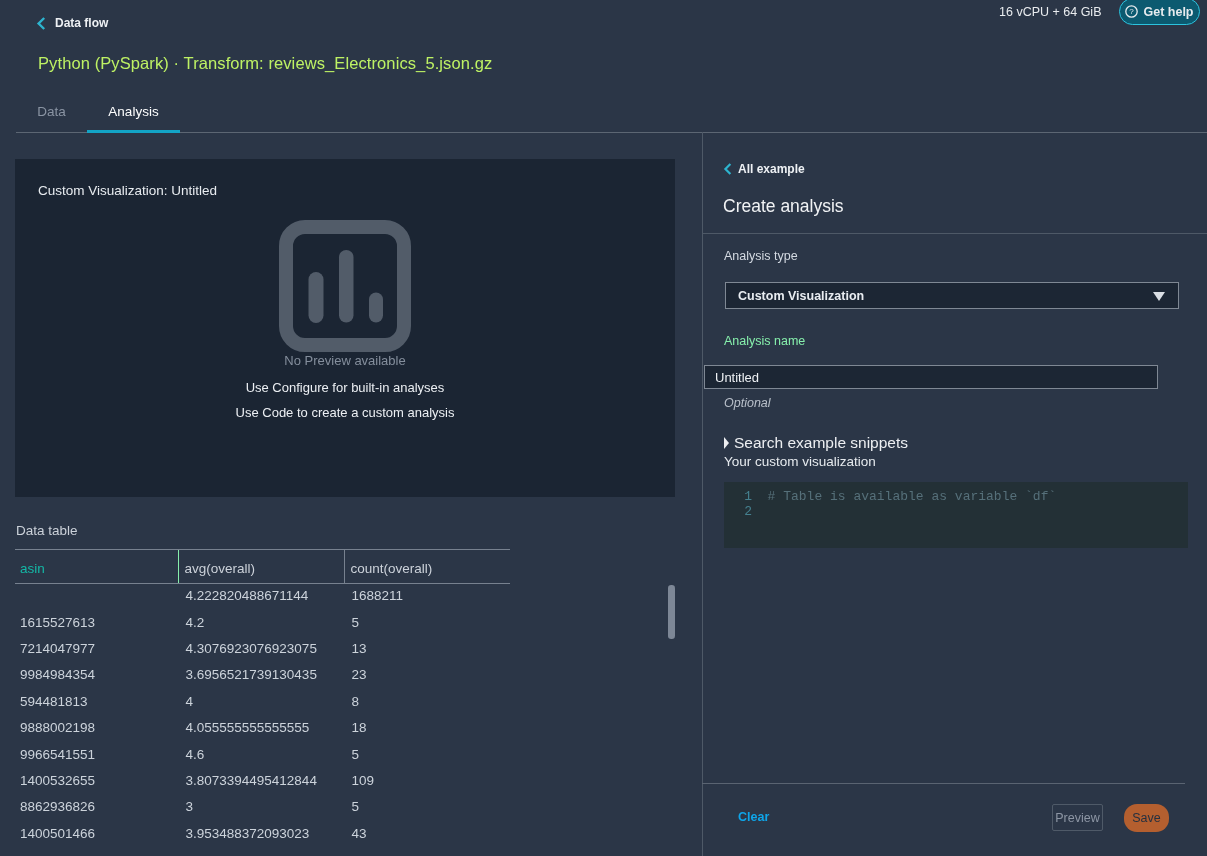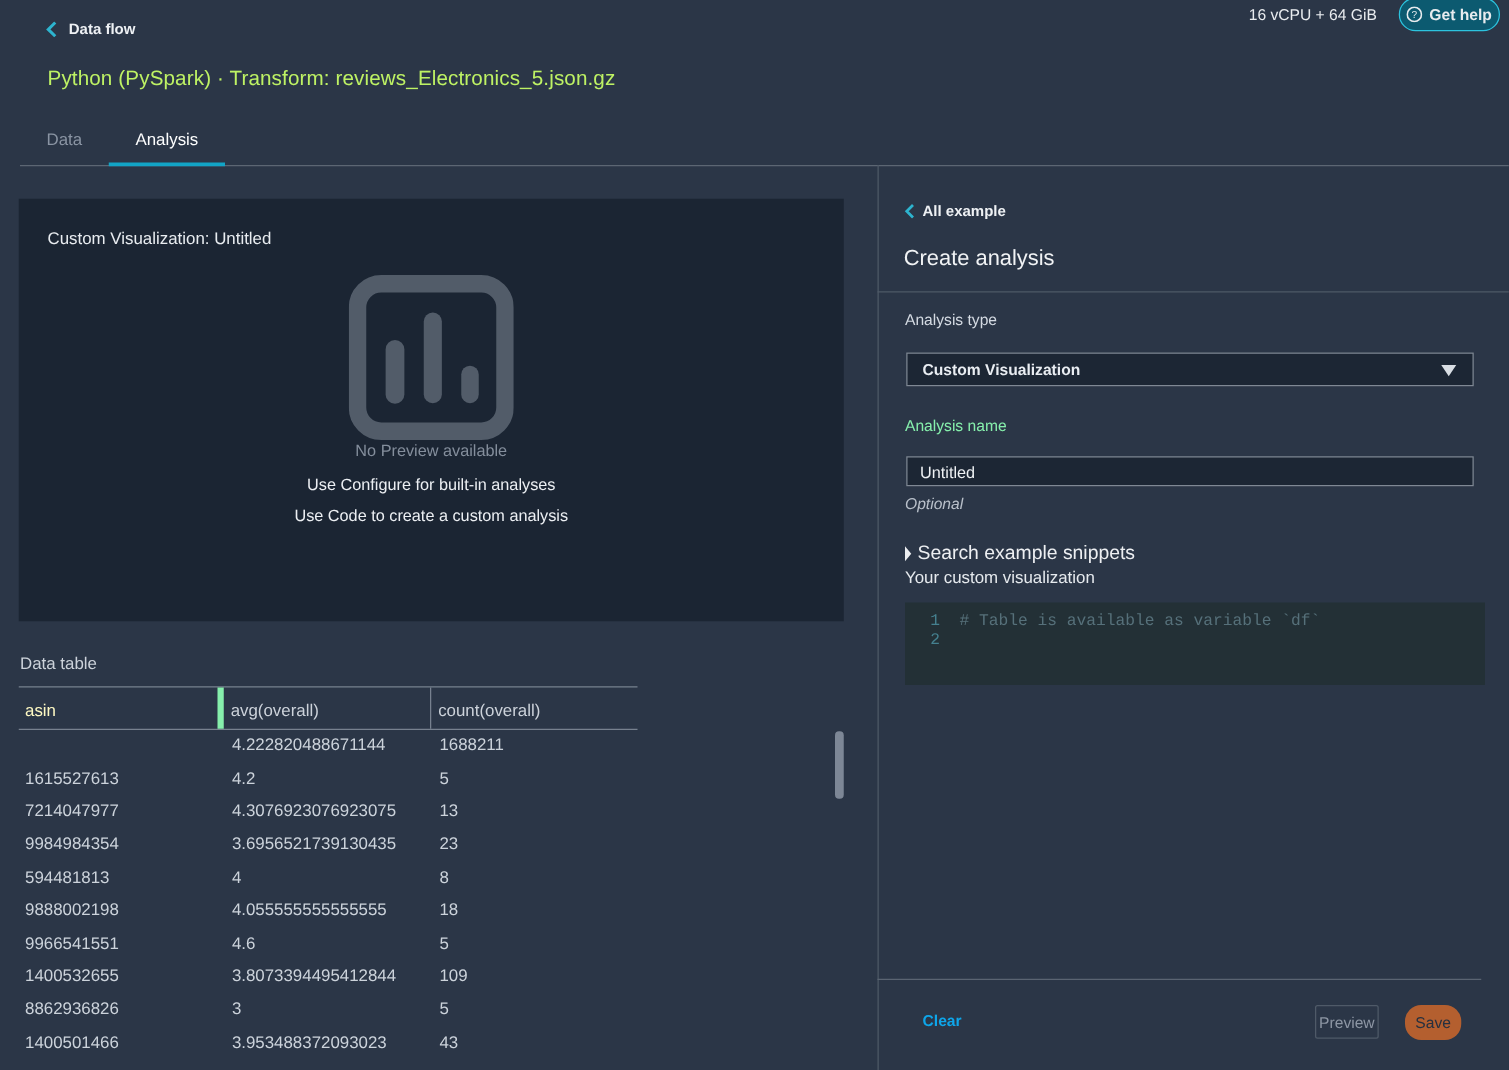--- a/index.html
+++ b/index.html
@@ -40,21 +40,21 @@
     <rect x="60" y="30" width="14.5" height="72.5" rx="7.2" fill="#525c69"></rect>
     <rect x="90" y="72.5" width="14" height="30" rx="7" fill="#525c69"></rect>
   </svg>
   <div class="abs" style="left:0; top:194px; width:660px; text-align:center; font-size:13px; color:#848e9c;">No Preview available</div>
   <div class="abs" style="left:0; top:221px; width:660px; text-align:center; font-size:13px; color:#eceff3;">Use Configure for built-in analyses</div>
   <div class="abs" style="left:0; top:246px; width:660px; text-align:center; font-size:13px; color:#eceff3;">Use Code to create a custom analysis</div>
 </div>
 
 <div class="abs" style="left:16px; top:523px; font-size:13.5px; color:#ccd2da;">Data table</div>
 <div class="abs" style="left:15px; top:549px; width:495px; height:35px; border-top:1px solid #77818f; border-bottom:1px solid #77818f; display:flex;">
-  <div style="width:163.5px; border-right:5px solid #86efac; padding:11px 0 0 5px; font-size:13.5px; color:#fef9c3;">asin</div>
+  <div style="width:163.5px; border-right:1px solid #86efac; padding:11px 0 0 5px; font-size:13.5px; color:#14b8a6;">asin</div>
   <div style="width:166px; border-right:1px solid #77818f; padding:11px 0 0 6px; font-size:13.5px; color:#ccd2da;">avg(overall)</div>
   <div style="width:165.5px; padding:11px 0 0 6px; font-size:13.5px; color:#ccd2da;">count(overall)</div>
 </div>
 <div class="abs" id="tbody" style="left:15px; top:582.5px; width:495px; font-size:13.5px; color:#ccd3db;">
   <div style="display:flex; height:26.4px; align-items:center;">
       <div style="width:164.5px; padding-left:5px;"></div>
       <div style="width:166px; padding-left:6px;">4.222820488671144</div>
       <div style="width:160px; padding-left:6px;">1688211</div>
     </div>
   <div style="display:flex; height:26.4px; align-items:center;">
@@ -115,21 +115,21 @@
 <div class="abs" style="left:723px; top:196px; font-size:17.5px; color:#f1f3f5;">Create analysis</div>
 <div class="abs" style="left:702px; top:233px; width:505px; height:1px; background:#4e5967;"></div>
 
 <div class="abs" style="left:724px; top:249px; font-size:12.5px; color:#d4dae2;">Analysis type</div>
 <div class="abs" style="left:725px; top:282px; width:454px; height:27px; border:1.5px solid #7f8894; background:#1c2634; display:flex; align-items:center;">
   <span style="margin-left:12px; font-size:12.5px; font-weight:bold; color:#e9edf2;">Custom Visualization</span>
   <div style="position:absolute; right:13px; top:8.5px; width:0; height:0; border-left:6px solid transparent; border-right:6px solid transparent; border-top:9.5px solid #d9dee4;"></div>
 </div>
 
 <div class="abs" style="left:724px; top:334px; font-size:12.5px; color:#86efac;">Analysis name</div>
-<div class="abs" style="left:725px; top:365px; width:454px; height:24px; border:1.5px solid #7f8894; background:#1c2634; display:flex; align-items:center;text-align:right;">
+<div class="abs" style="left:704px; top:365px; width:454px; height:24px; border:1.5px solid #7f8894; background:#1c2634; display:flex; align-items:center;text-align:right;">
   <span style="margin-left:10px; font-size:13px; color:#eef1f4;">Untitled</span>
 </div>
 <div class="abs" style="left:724px; top:396px; font-size:12.5px; font-style:italic; color:#b9c0ca;">Optional</div>
 
 <div class="abs" style="left:724px; top:434px; display:flex; align-items:center;">
   <div style="width:0; height:0; border-top:6.2px solid transparent; border-bottom:6.2px solid transparent; border-left:5.5px solid #eceef1; margin-right:5px;"></div>
   <span style="font-size:15.5px; color:#edeff2;">Search example snippets</span>
 </div>
 <div class="abs" style="left:724px; top:454px; font-size:13.5px; color:#e6eaee;">Your custom visualization</div>
 

